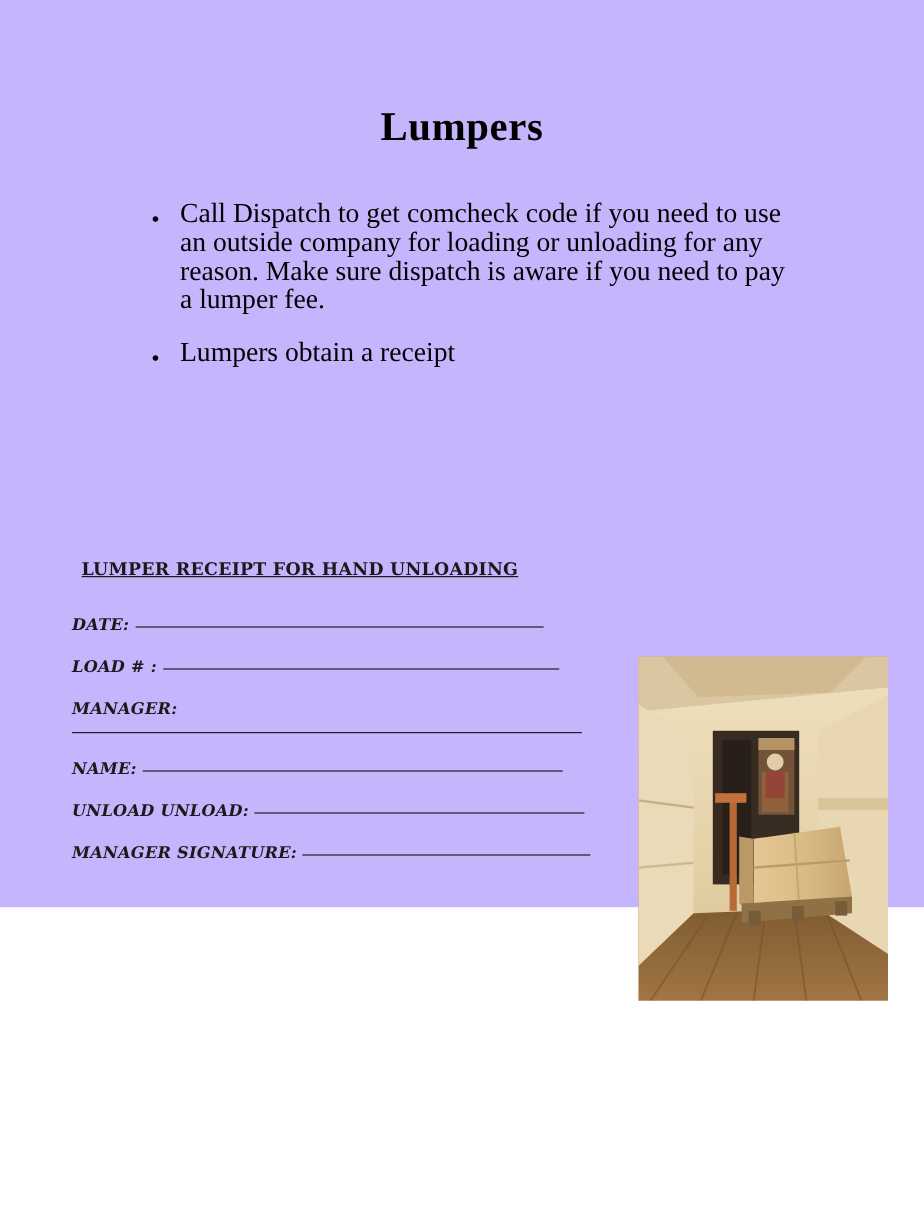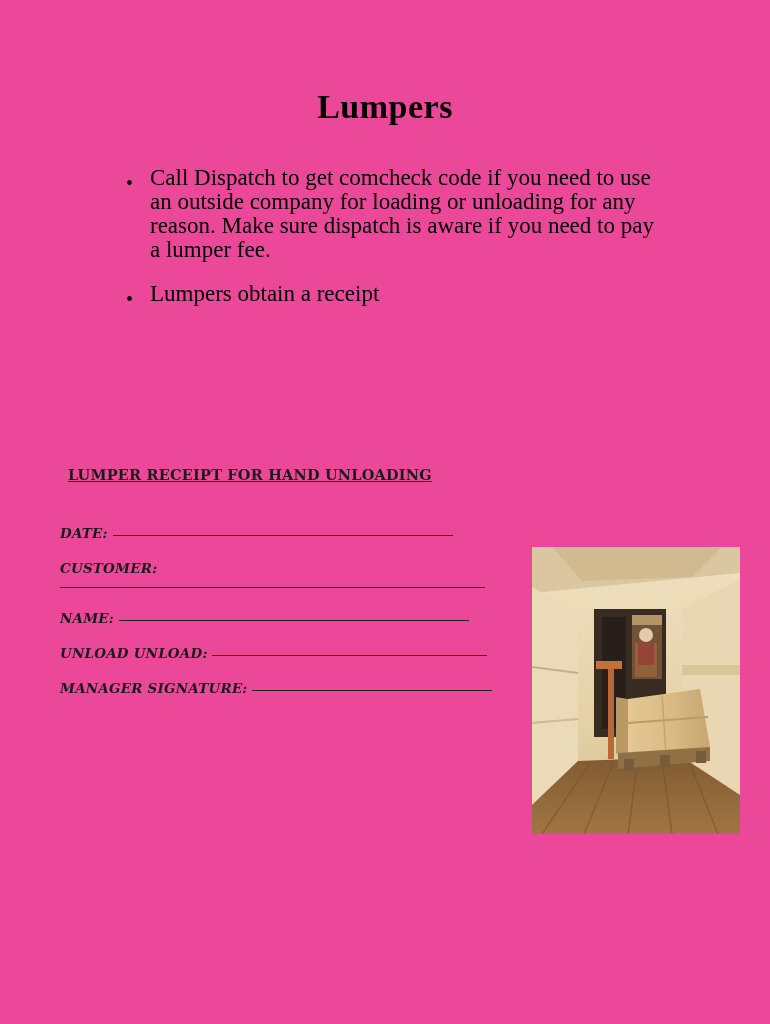--- a/index.html
+++ b/index.html
@@ -14,22 +14,22 @@
     font-family: "Liberation Serif", serif;
     color: #000000;
     overflow: hidden;
   }
 
   .slide {
     position: absolute;
     left: 0;
     top: 0;
     width: 770px;
-    height: 1024px;
-    background: #ec4899;
+    height: 756px;
+    background: #c4b5fd;
   }
 
   .title {
     position: absolute;
     left: 0;
     top: 88px;
     width: 770px;
     text-align: center;
     font-size: 34px;
     font-weight: bold;
@@ -73,21 +73,21 @@
     font-family: "DejaVu Serif", serif;
     color: #1a1a1a;
   }
 
   .receipt-heading {
     font-size: 14.5px;
     font-weight: bold;
     letter-spacing: 0.2px;
     text-decoration: underline;
     margin-left: 8px;
-    margin-bottom: 42px;
+    margin-bottom: 30px;
     white-space: nowrap;
   }
 
   .field {
     position: relative;
     font-size: 13.5px;
     font-weight: bold;
     letter-spacing: 0.2px;
     margin-bottom: 19px;
     white-space: nowrap;
@@ -154,23 +154,27 @@
 
   <div class="receipt">
 
     <div class="receipt-heading">LUMPER RECEIPT FOR HAND UNLOADING</div>
 
     <div class="field">
       <span class="lbl">DATE:</span>
       <span class="rule" style="width:340px;"></span>
     </div>
 
+    <div class="field">
+      <span class="lbl">LOAD # :</span>
+      <span class="rule" style="width:330px;"></span>
+    </div>
 
     <div class="field field-customer">
-      <span class="lbl">CUSTOMER:</span>
+      <span class="lbl">MANAGER:</span>
       <span class="rule-full"></span>
     </div>
 
     <div class="field" style="margin-top:22px;">
       <span class="lbl">NAME:</span>
       <span class="rule" style="width:350px;"></span>
     </div>
 
     <div class="field">
       <span class="lbl">UNLOAD UNLOAD:</span>

